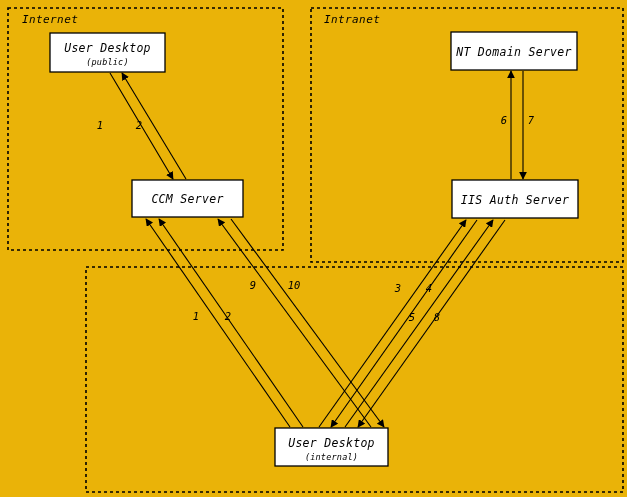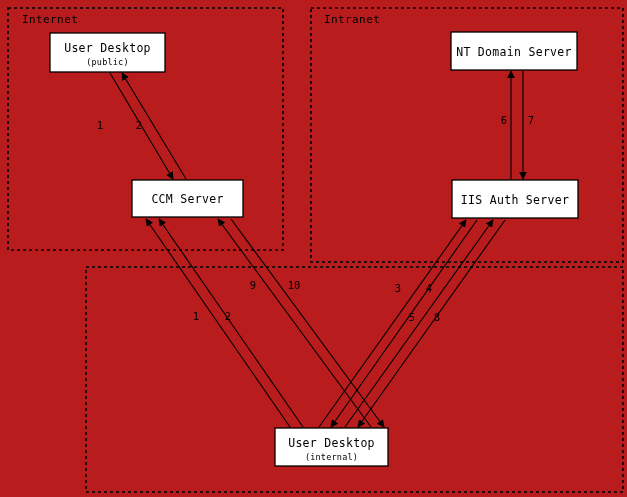--- a/index.html
+++ b/index.html
@@ -4,23 +4,24 @@
 <style>
   html, body {
     margin: 0;
     padding: 0;
     background: #ffffff;
   }
   #diagram-root {
     position: relative;
     width: 627px;
     height: 497px;
-    background: #b91c1c;
+    background: #eab308;
     font-family: "DejaVu Sans Mono", "Liberation Mono", monospace;
     overflow: hidden;
+    font-style: italic;
   }
   svg#diagram-svg {
     display: block;
     width: 627px;
     height: 497px;
   }
   .zone-rect {
     fill: none;
     stroke: #000000;
     stroke-width: 1.6;

